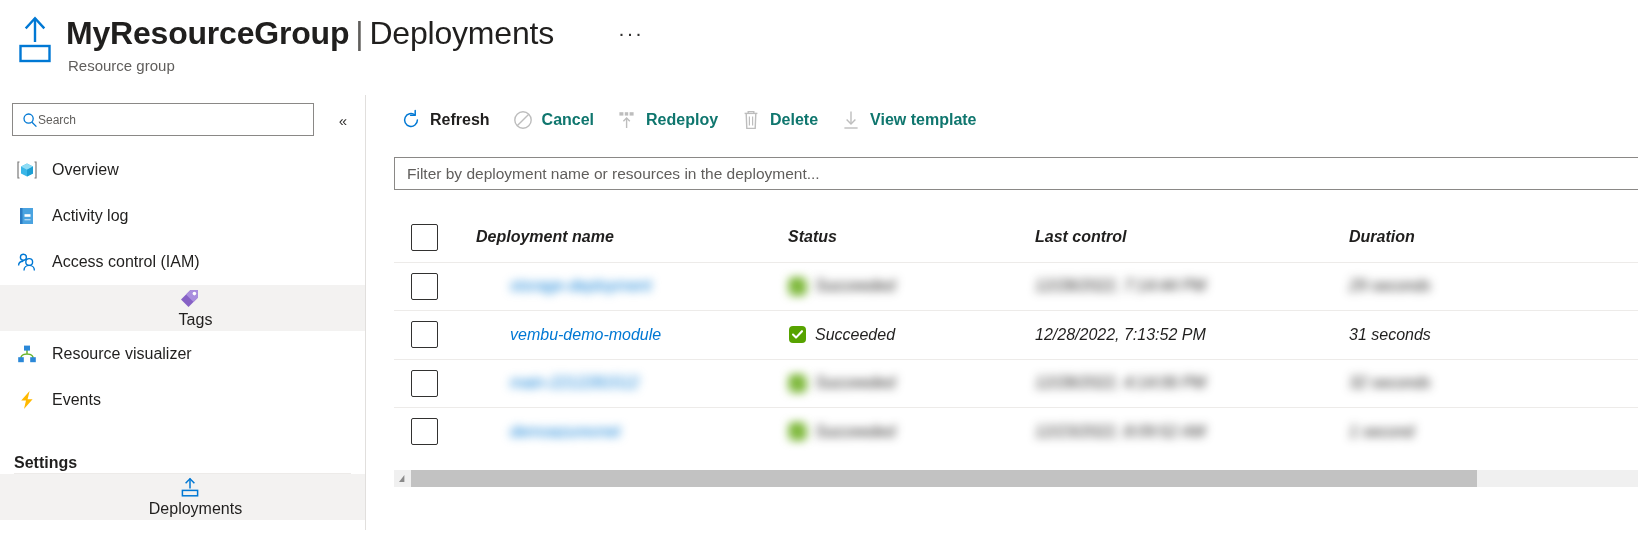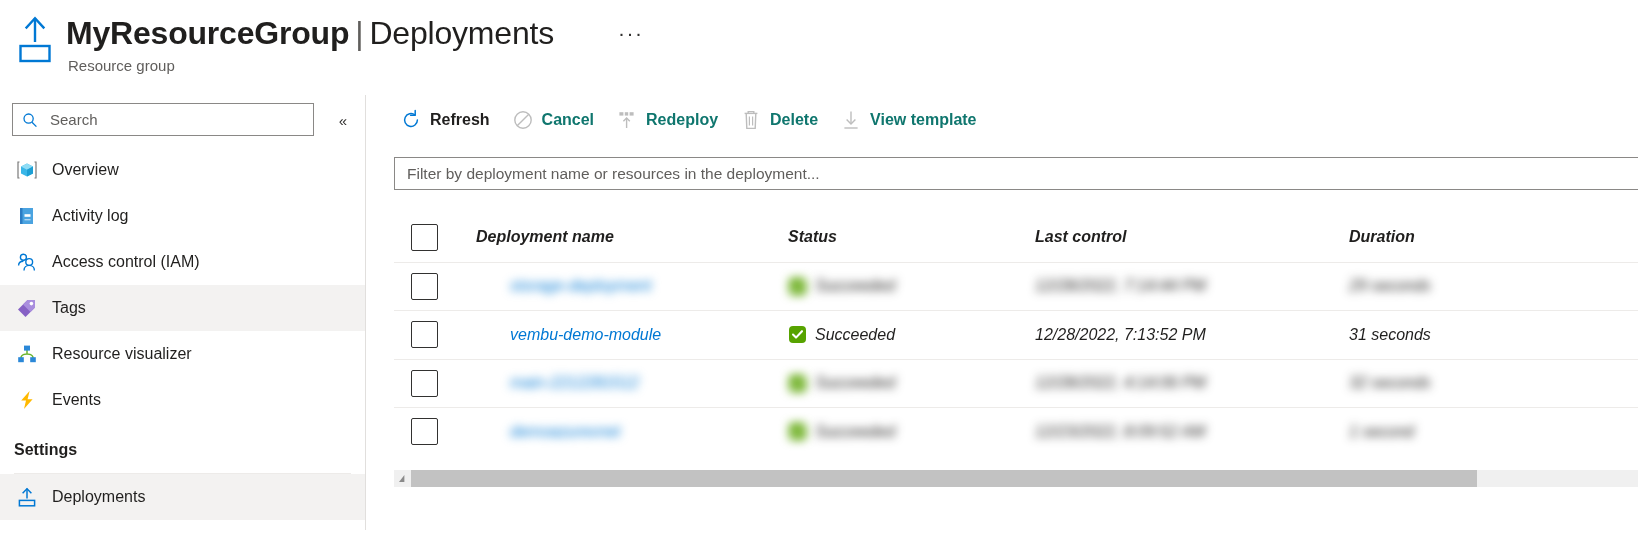--- a/index.html
+++ b/index.html
@@ -82,23 +82,23 @@
   }
   .search-icon {
     margin-left: 9px;
     width: 16px; height: 16px;
     flex: 0 0 auto;
   }
   .search-input {
     border: 0; outline: 0;
     background: transparent;
     font-family: "Liberation Sans", sans-serif;
-    font-size: 15px;
+    font-size: 12px;
     color: #323130;
-    margin-left: 12px;
+    margin-left: 0;
     width: 250px;
     padding: 0;
   }
   .search-input::placeholder { color: #605e5c; opacity: 1; }
   .collapse-btn {
     position: absolute;
     left: 330px; top: 12px;
     width: 26px; height: 26px;
     display: flex; align-items: center; justify-content: center;
     color: #323130;
@@ -113,37 +113,37 @@
   }
   .nav-item {
     position: relative;
     height: 46px;
     display: flex;
     align-items: center;
     padding-left: 14px;
     box-sizing: border-box;
     cursor: pointer;
   }
-  .nav-item.selected { background: #f3f2f1; }
+  .nav-item.selected { background: #f3f2f1; flex-direction: column; }
   .nav-ic {
     width: 26px; height: 26px;
     flex: 0 0 auto;
     display: flex; align-items: center; justify-content: center;
   }
   .nav-label {
     margin-left: 12px;
     font-size: 16px;
     color: #201f1e;
     white-space: nowrap;
   }
   .nav-group {
     height: 50px;
     display: flex;
     align-items: flex-end;
-    padding: 0 0 14px 14px;
+    padding: 0 0 1px 14px;
     box-sizing: border-box;
     font-size: 16px;
     font-weight: 700;
     color: #201f1e;
   }
   .nav-rule {
     height: 1px;
     background: #edebe9;
     margin: 0 14px 0 14px;
   }

